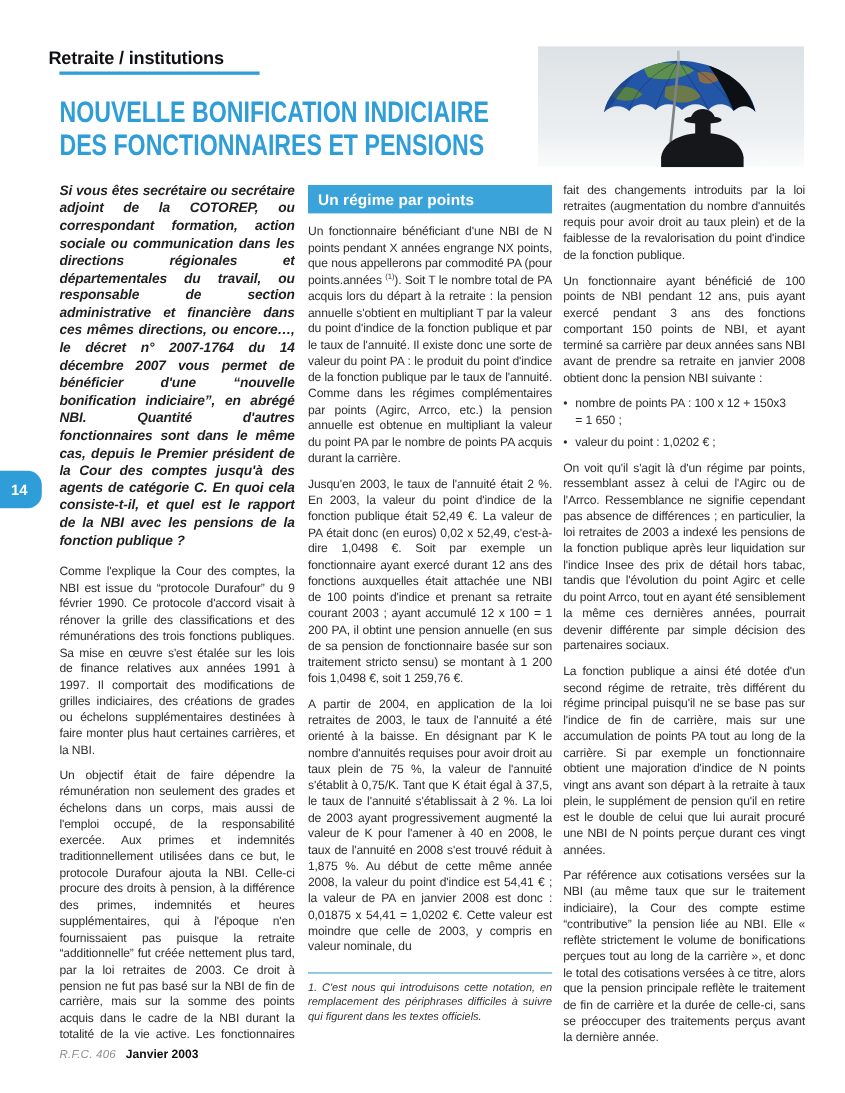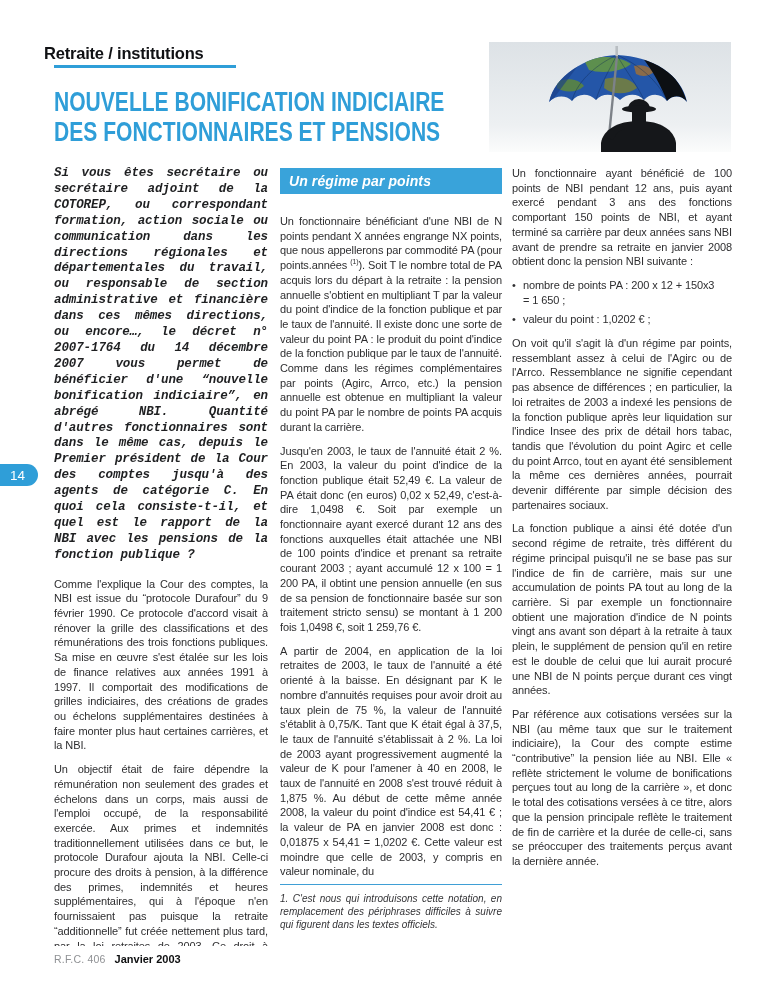--- a/index.html
+++ b/index.html
@@ -16,51 +16,51 @@
     position:absolute; left:54px; top:65px; width:182px; height:2.5px; background:#2f9ed8;
   }
   .title {
     position:absolute; left:54px; top:88px; margin:0; width:600px;
     font-size:27px; line-height:29.5px; font-weight:bold; color:#2f9ed8;
     transform:scaleX(0.78); transform-origin:left top; white-space:nowrap;
   }
   .photo { position:absolute; left:489px; top:42px; width:242px; height:110px; }
   .photo svg { display:block; }
   .pagenum-tab {
-    position:absolute; left:0; top:464px; width:38px; height:22px;
+    position:absolute; left:0; top:428px; width:38px; height:34px;
     background:#2f9ed8; border-radius:0 13px 13px 0;
-    color:#ffffff; font-weight:normal; font-size:13.5px;
+    color:#ffffff; font-weight:bold; font-size:13.5px;
     display:flex; align-items:center; justify-content:center; box-sizing:border-box; padding-right:3px;
   }
   .col { position:absolute; text-align:justify; hyphens:auto; }
   .col1 { left:54px;  top:166px; width:214px; height:780px; overflow:hidden; }
   .col2 { left:280px; top:168px; width:222px; height:710px; overflow:hidden; }
   .col3 { left:512px; top:166px; width:220px; height:820px; overflow:hidden; }
   p.body { margin:0 0 9px; font-size:11px; line-height:14.7px; letter-spacing:-0.1px; }
   .intro {
     margin:0 0 13px; font-size:12.5px; line-height:15.9px;
-    font-weight:bold; font-style:italic; color:#1f2022; letter-spacing:-0.1px;font-family:Liberation Mono, monospace;
+    font-weight:bold; font-style:italic; color:#1f2022; letter-spacing:-0.1px;
   }
   .box-heading {
-    margin:0 0 20px; background:#39a3da; color:#ffffff;
+    margin:0 0 10px; background:#39a3da; color:#ffffff;
     font-size:14px; font-weight:bold; line-height:1;
-    padding:6px 0 6px 9px; letter-spacing:0.1px;font-style:italic;
+    padding:6px 0 6px 9px; letter-spacing:0.1px;
   }
   .bullets { list-style:none; margin:0 0 9px; padding:0; text-align:left; }
   .bullets li {
     position:relative; padding-left:11px; margin:0 0 5px;
     font-size:11px; line-height:14.7px; letter-spacing:-0.1px; white-space:pre-line;
   }
   .bullets li::before { content:"\2022"; position:absolute; left:0; top:0; }
   sup.note-ref { font-size:7px; vertical-align:super; line-height:0; }
   .footnote { position:absolute; left:280px; top:884px; width:222px; }
   .footnote-rule { height:0; border-top:1.5px solid #3f9fd5; margin-bottom:7px; }
   .footnote p { margin:0; font-size:10px; line-height:13px; font-style:italic; color:#333336; text-align:justify; }
   .footer { position:absolute; left:54px; top:953px; display:flex; gap:9px; align-items:baseline; }
-  .footer .journal { font-size:10.5px; color:#8f9194; letter-spacing:0.2px; }
+  .footer .journal { font-size:10.5px; color:#8f9194; letter-spacing:0.2px;font-style:italic; }
   .footer .date { font-size:11px; font-weight:bold; color:#0e0f10; }
   .italic { }
 </style>
 </head>
 <body>
 
 <div class="page">
 
   <div class="kicker">Retraite / institutions</div>
   <div class="kicker-rule"></div>
@@ -116,23 +116,24 @@
     <p class="body"><span>Jusqu'en 2003, le taux de l'annuité était 2 %. En 2003, la valeur du point d'indice de la fonction publique était 52,49 €. La valeur de PA était donc (en euros) 0,02 x 52,49, c'est-à-dire 1,0498 €. Soit par exemple un fonctionnaire ayant exercé durant 12 ans des fonctions auxquelles était attachée une NBI de 100 points d'indice et prenant sa retraite courant 2003 ; ayant accumulé 12 x 100 = 1 200 PA, il obtint une pension annuelle (en sus de sa pension de fonctionnaire basée sur son traitement </span><span class="italic">stricto sensu</span><span>) se montant à 1 200 fois 1,0498 €, soit 1 259,76 €.</span></p>
     <p class="body">A partir de 2004, en application de la loi retraites de 2003, le taux de l'annuité a été orienté à la baisse. En désignant par K le nombre d'annuités requises pour avoir droit au taux plein de 75 %, la valeur de l'annuité s'établit à 0,75/K. Tant que K était égal à 37,5, le taux de l'annuité s'établissait à 2 %. La loi de 2003 ayant progressivement augmenté la valeur de K pour l'amener à 40 en 2008, le taux de l'annuité en 2008 s'est trouvé réduit à 1,875 %. Au début de cette même année 2008, la valeur du point d'indice est 54,41 € ; la valeur de PA en janvier 2008 est donc : 0,01875 x 54,41 = 1,0202 €. Cette valeur est moindre que celle de 2003, y compris en valeur nominale, du</p>
   </section>
 
   <div class="footnote">
     <div class="footnote-rule"></div>
     <p>1.  C'est nous qui introduisons cette notation, en remplacement des périphrases difficiles à suivre qui figurent dans les textes officiels.</p>
   </div>
 
   <section class="col col3">
+    <p class="body">fait des changements introduits par la loi retraites (augmentation du nombre d'annuités requis pour avoir droit au taux plein) et de la faiblesse de la revalorisation du point d'indice de la fonction publique.</p>
     <p class="body">Un fonctionnaire ayant bénéficié de 100 points de NBI pendant 12 ans, puis ayant exercé pendant 3 ans des fonctions comportant 150 points de NBI, et ayant terminé sa carrière par deux années sans NBI avant de prendre sa retraite en janvier 2008 obtient donc la pension NBI suivante :</p>
     <ul class="bullets">
-      <li>nombre de points PA : 200 x 12 + 150x3
+      <li>nombre de points PA : 100 x 12 + 150x3
 = 1 650 ;</li>
       <li>valeur du point : 1,0202 € ;</li>
     </ul>
     <p class="body">On voit qu'il s'agit là d'un régime par points, ressemblant assez à celui de l'Agirc ou de l'Arrco. Ressemblance ne signifie cependant pas absence de différences ; en particulier, la loi retraites de 2003 a indexé les pensions de la fonction publique après leur liquidation sur l'indice Insee des prix de détail hors tabac, tandis que l'évolution du point Agirc et celle du point Arrco, tout en ayant été sensiblement la même ces dernières années, pourrait devenir différente par simple décision des partenaires sociaux.</p>
     <p class="body">La fonction publique a ainsi été dotée d'un second régime de retraite, très différent du régime principal puisqu'il ne se base pas sur l'indice de fin de carrière, mais sur une accumulation de points PA tout au long de la carrière. Si par exemple un fonctionnaire obtient une majoration d'indice de N points vingt ans avant son départ à la retraite à taux plein, le supplément de pension qu'il en retire est le double de celui que lui aurait procuré une NBI de N points perçue durant ces vingt années.</p>
     <p class="body"><span>Par référence aux cotisations versées sur la NBI (au même taux que sur le traitement indiciaire), la Cour des compte estime “contributive” la pension liée au NBI. Elle « </span><span class="italic">reflète strictement le volume de bonifications perçues tout au long de la carrière</span><span> », et donc le total des cotisations versées à ce titre, alors que la pension principale reflète le traitement de fin de carrière et la durée de celle-ci, sans se préoccuper des traitements perçus avant la dernière année.</span></p>
   </section>
 
   <div class="footer">
     <span class="journal">R.F.C. 406</span>

